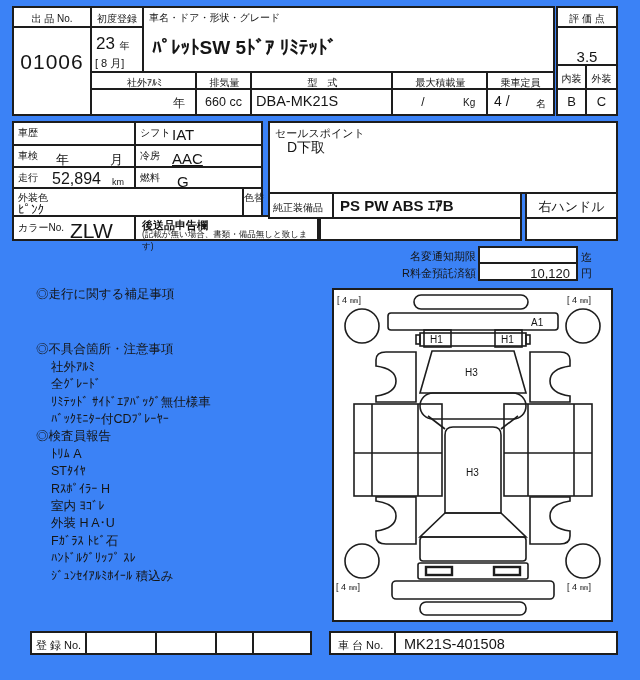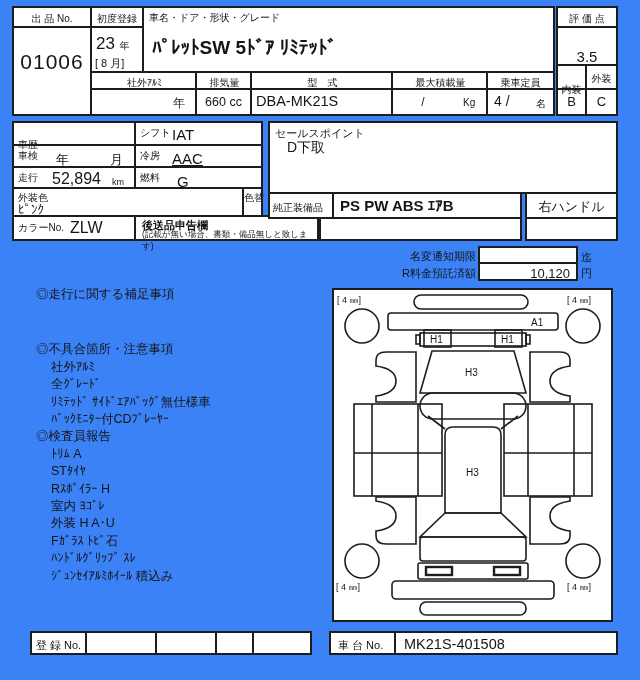--- a/index.html
+++ b/index.html
@@ -58,32 +58,32 @@
     <div class="abs nowrap" style="left:164px;top:20px;font-size:14.5px;">DBA-MK21S</div>
     <div class="abs ctr" style="left:301px;top:22px;width:60px;font-size:12px;">/</div>
     <div class="abs lbl" style="left:371px;top:24px;">Kg</div>
     <div class="abs" style="left:402px;top:20px;font-size:14px;">4 /</div>
     <div class="abs lbl" style="left:444px;top:24px;">名</div>
   </div>
 
   <div class="box" style="left:556px;top:6px;width:62px;height:110px;">
     <div class="abs bb ctr lbl" style="left:0;top:0;width:58px;height:20px;padding-top:4px;">評 価 点</div>
     <div class="abs bb ctr" style="left:0;top:20px;width:58px;height:38px;font-size:15px;padding-top:20px;">3.5</div>
-    <div class="abs bb br ctr lbl" style="left:0;top:58px;width:29px;height:24px;padding-top:17px;">内装</div>
+    <div class="abs bb br ctr lbl" style="left:0;top:58px;width:29px;height:24px;padding-top:6px;">内装</div>
     <div class="abs bb ctr lbl" style="left:29px;top:58px;width:29px;height:24px;padding-top:6px;">外装</div>
     <div class="abs br ctr" style="left:0;top:82px;width:29px;height:24px;font-size:13px;padding-top:4px;">B</div>
     <div class="abs ctr" style="left:29px;top:82px;width:29px;height:24px;font-size:13px;padding-top:4px;">C</div>
   </div>
 
   <div class="box" style="left:12px;top:121px;width:251px;height:96px;">
     <div class="abs bb" style="left:0;top:0;width:247px;height:23px;"></div>
     <div class="abs bb" style="left:0;top:23px;width:247px;height:22px;"></div>
     <div class="abs bb" style="left:0;top:45px;width:247px;height:21px;"></div>
     <div class="abs br" style="left:0;top:0;width:122px;height:66px;"></div>
-    <div class="abs lbl" style="left:4px;top:15px;">車歴</div>
+    <div class="abs lbl" style="left:4px;top:3px;">車歴</div>
     <div class="abs lbl" style="left:4px;top:26px;">車検</div>
     <div class="abs" style="left:42px;top:28px;font-size:13px;letter-spacing:14px;">年　月</div>
     <div class="abs lbl" style="left:4px;top:48px;">走行</div>
     <div class="abs" style="left:38px;top:47px;font-size:16px;">52,894</div>
     <div class="abs" style="left:98px;top:54px;font-size:9px;">km</div>
     <div class="abs lbl" style="left:126px;top:3px;">シフト</div>
     <div class="abs" style="left:158px;top:3px;font-size:15px;">IAT</div>
     <div class="abs lbl" style="left:126px;top:26px;">冷房</div>
     <div class="abs" style="left:158px;top:27px;font-size:15px;text-decoration:underline;">AAC</div>
     <div class="abs lbl" style="left:126px;top:48px;">燃料</div>
@@ -91,21 +91,21 @@
 
     <div class="abs lbl" style="left:4px;top:68px;">外装色</div>
     <div class="abs" style="left:4px;top:79px;font-size:13px;">ﾋﾟﾝｸ</div>
     <div class="abs bl" style="left:228px;top:66px;width:19px;height:30px;"></div>
     <div class="abs lbl" style="left:230px;top:68px;">色替</div>
   </div>
 
   <div class="box" style="left:12px;top:215px;width:307px;height:26px;">
     <div class="abs br" style="left:0;top:0;width:122px;height:22px;"></div>
     <div class="abs lbl" style="left:4px;top:4px;">カラーNo.</div>
-    <div class="abs" style="left:56px;top:2px;font-size:16px;">ZLW</div>
+    <div class="abs" style="left:56px;top:2px;font-size:21px;">ZLW</div>
     <div class="abs" style="left:128px;top:1px;font-size:11px;font-weight:bold;">後送品申告欄</div>
     <div class="abs" style="left:128px;top:12px;font-size:8.5px;">(記載が無い場合、書類・備品無しと致します)</div>
   </div>
 
   <div class="box" style="left:268px;top:121px;width:350px;height:73px;">
     <div class="abs lbl" style="left:5px;top:3px;font-size:11px;">セールスポイント</div>
     <div class="abs" style="left:17px;top:16px;font-size:14px;">D下取</div>
   </div>
 
   <div class="box" style="left:268px;top:192px;width:254px;height:27px;">

